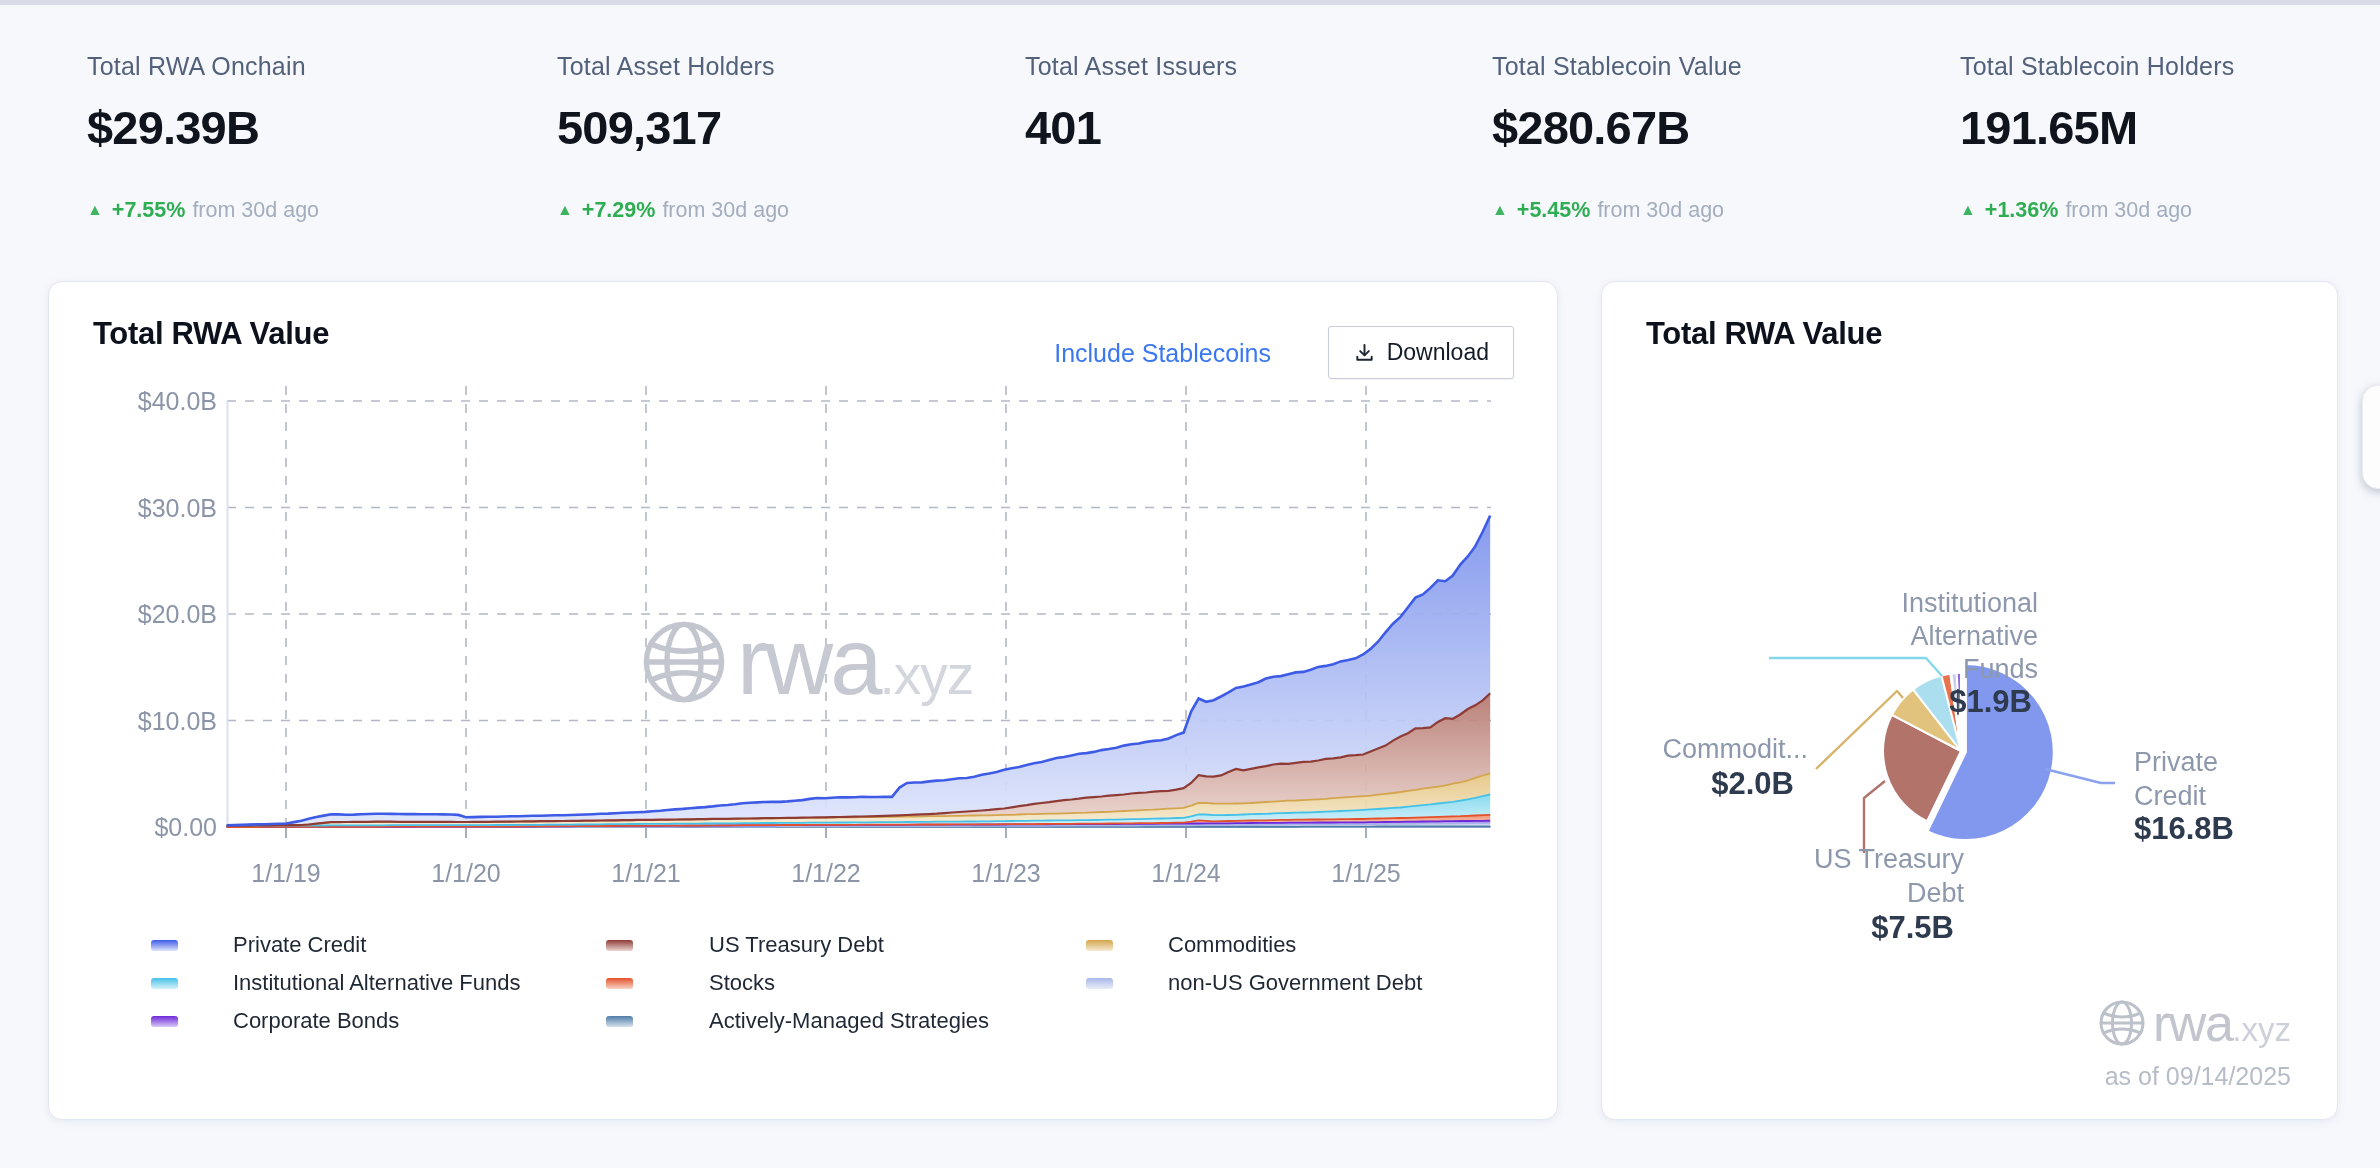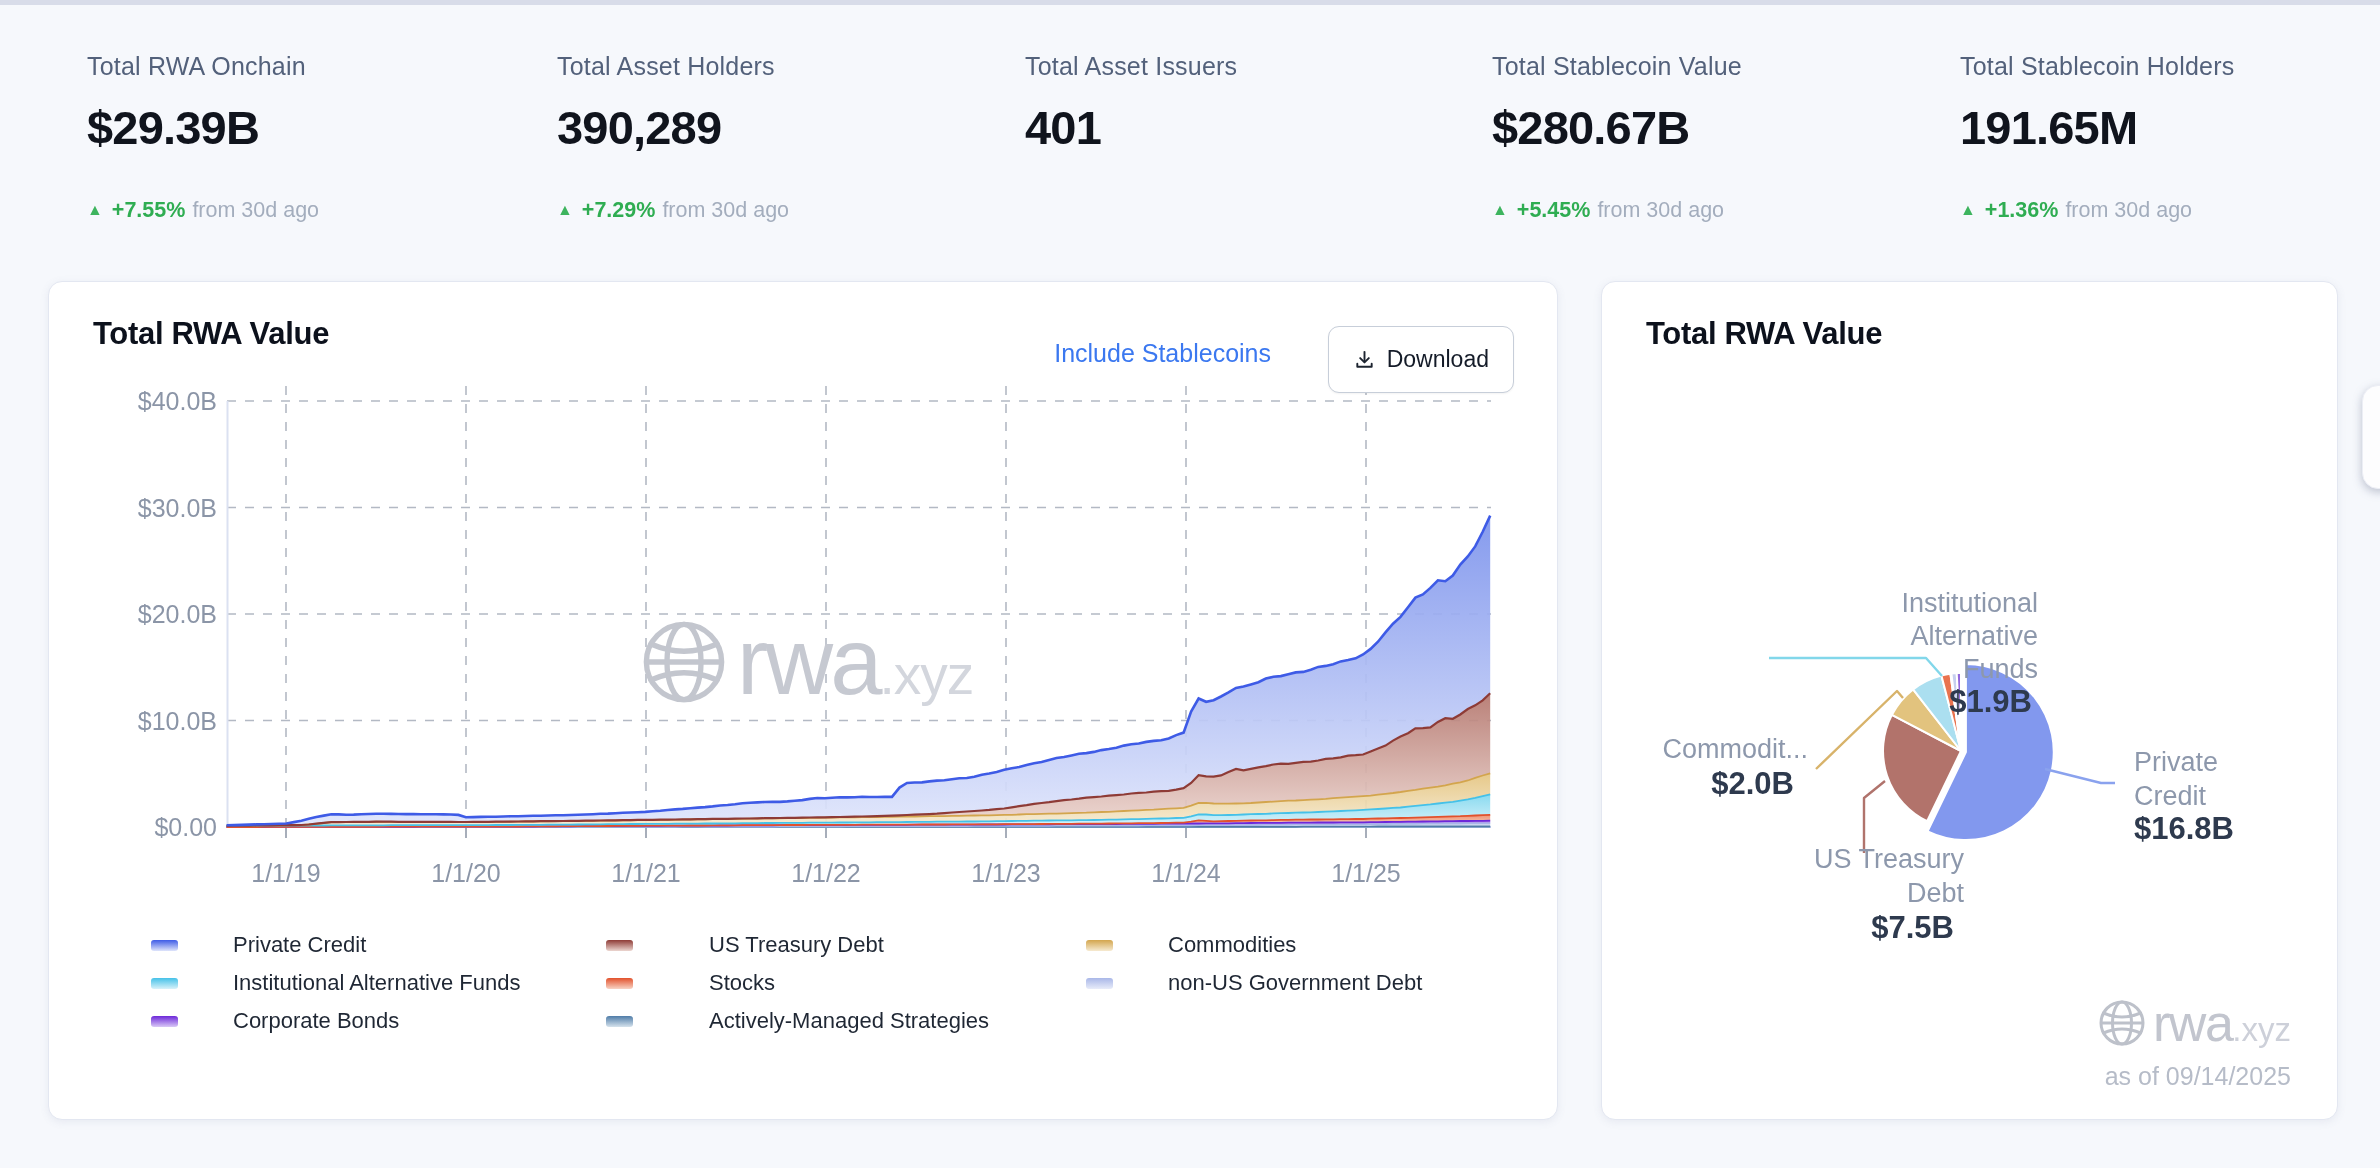--- a/index.html
+++ b/index.html
@@ -23,22 +23,22 @@
   .stat .suffix{color:#a3adbd;}
 
   
   .card{position:absolute;background:#ffffff;border:1.5px solid #e3e7f1;border-radius:14px;
         box-shadow:0 2px 8px rgba(100,110,150,.10);}
   .card-chart{left:48px;top:281px;width:1508px;height:837px;}
   .card-pie{left:1601px;top:281px;width:735px;height:837px;}
   .card h2{position:absolute;left:44px;top:34px;margin:0;font-size:31px;font-weight:700;color:#0c111c;letter-spacing:-.3px;}
 
   .include-link{position:absolute;right:286px;top:57px;font-size:25px;font-weight:500;color:#3b78f0;cursor:pointer;text-decoration:none;}
-  .download-btn{position:absolute;right:43px;top:44px;height:67px;padding:0 24px;display:flex;align-items:center;gap:11px;
-        background:#fff;border:1.5px solid #c7ced9;border-radius:11px;box-shadow:0 1px 2px rgba(0,0,0,.05);
+  .download-btn{position:absolute;right:43px;top:44px;height:53px;padding:0 24px;display:flex;align-items:center;gap:11px;
+        background:#fff;border:1.5px solid #c7ced9;border-radius:3px;box-shadow:0 1px 2px rgba(0,0,0,.05);
         font-family:inherit;font-size:23px;font-weight:500;color:#141b28;cursor:pointer;}
   .download-btn svg{width:23px;height:23px;stroke:#1d2430;fill:none;stroke-width:2;stroke-linecap:round;stroke-linejoin:round;}
 
   .chart-svg{position:absolute;left:0;top:0;width:1508px;height:837px;}
   .pie-svg{position:absolute;left:0;top:0;width:735px;height:837px;}
   svg text{font-family:"Liberation Sans",sans-serif;}
 
   
   .legend-item{position:absolute;display:flex;align-items:center;gap:15px;height:26px;}
   .legend-item .swatch{width:27px;height:11px;border-radius:3px;flex:0 0 auto;}
@@ -68,21 +68,21 @@
   <div class="top-strip"></div>
 
   <div class="stats-row">
     <div class="stat">
       <div class="label">Total RWA Onchain</div>
       <div class="value">$29.39B</div>
       <div class="delta"><span class="tri">▲</span><span class="pct">+7.55%</span><span class="suffix">from 30d ago</span></div>
     </div>
     <div class="stat">
       <div class="label">Total Asset Holders</div>
-      <div class="value">390,289</div>
+      <div class="value">509,317</div>
       <div class="delta"><span class="tri">▲</span><span class="pct">+7.29%</span><span class="suffix">from 30d ago</span></div>
     </div>
     <div class="stat">
       <div class="label">Total Asset Issuers</div>
       <div class="value">401</div>
     </div>
     <div class="stat">
       <div class="label">Total Stablecoin Value</div>
       <div class="value">$280.67B</div>
       <div class="delta"><span class="tri">▲</span><span class="pct">+5.45%</span><span class="suffix">from 30d ago</span></div>

